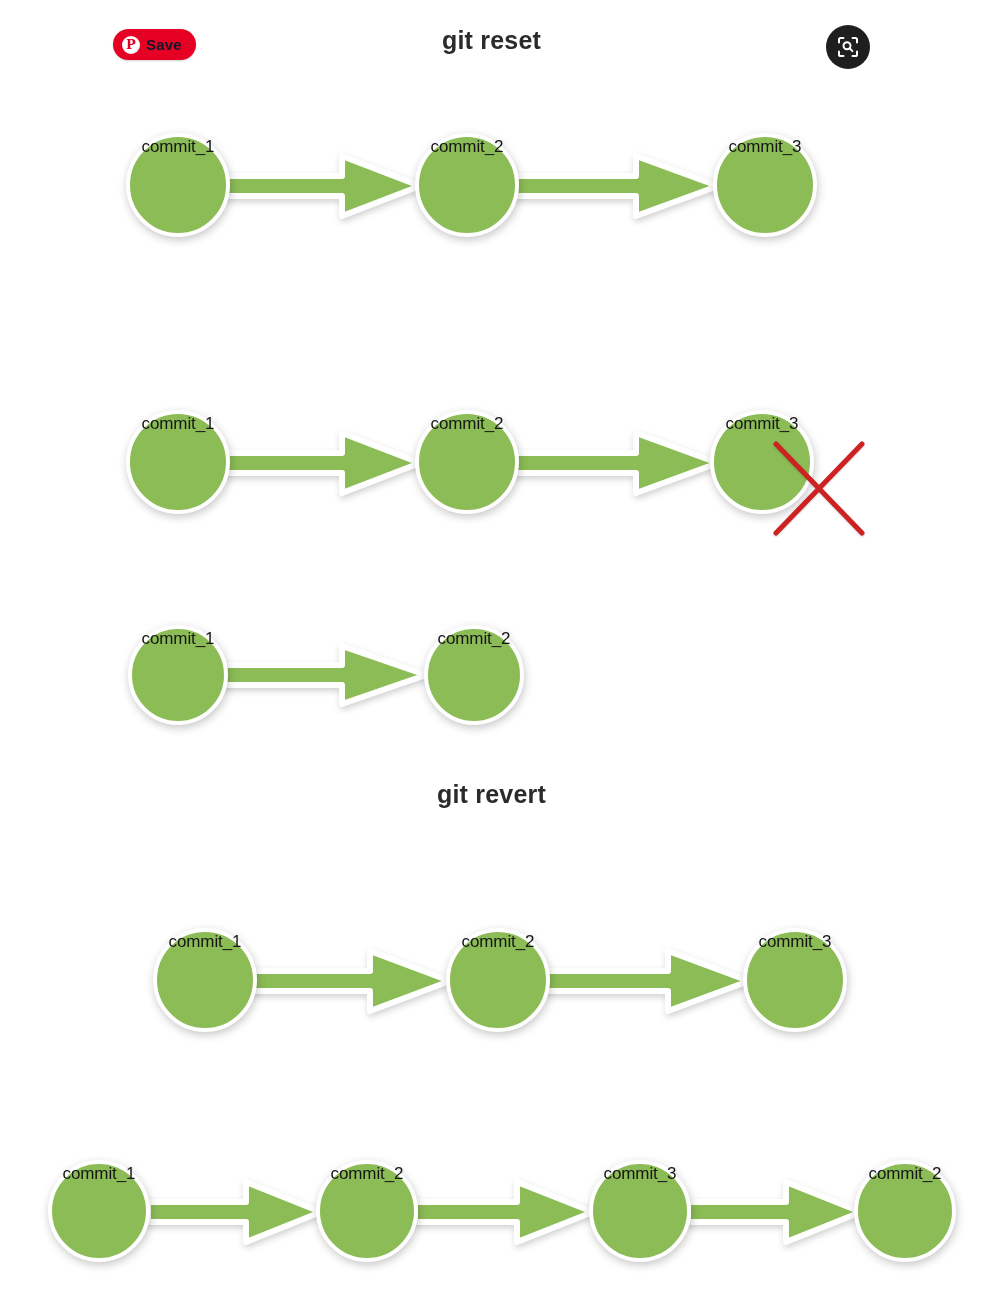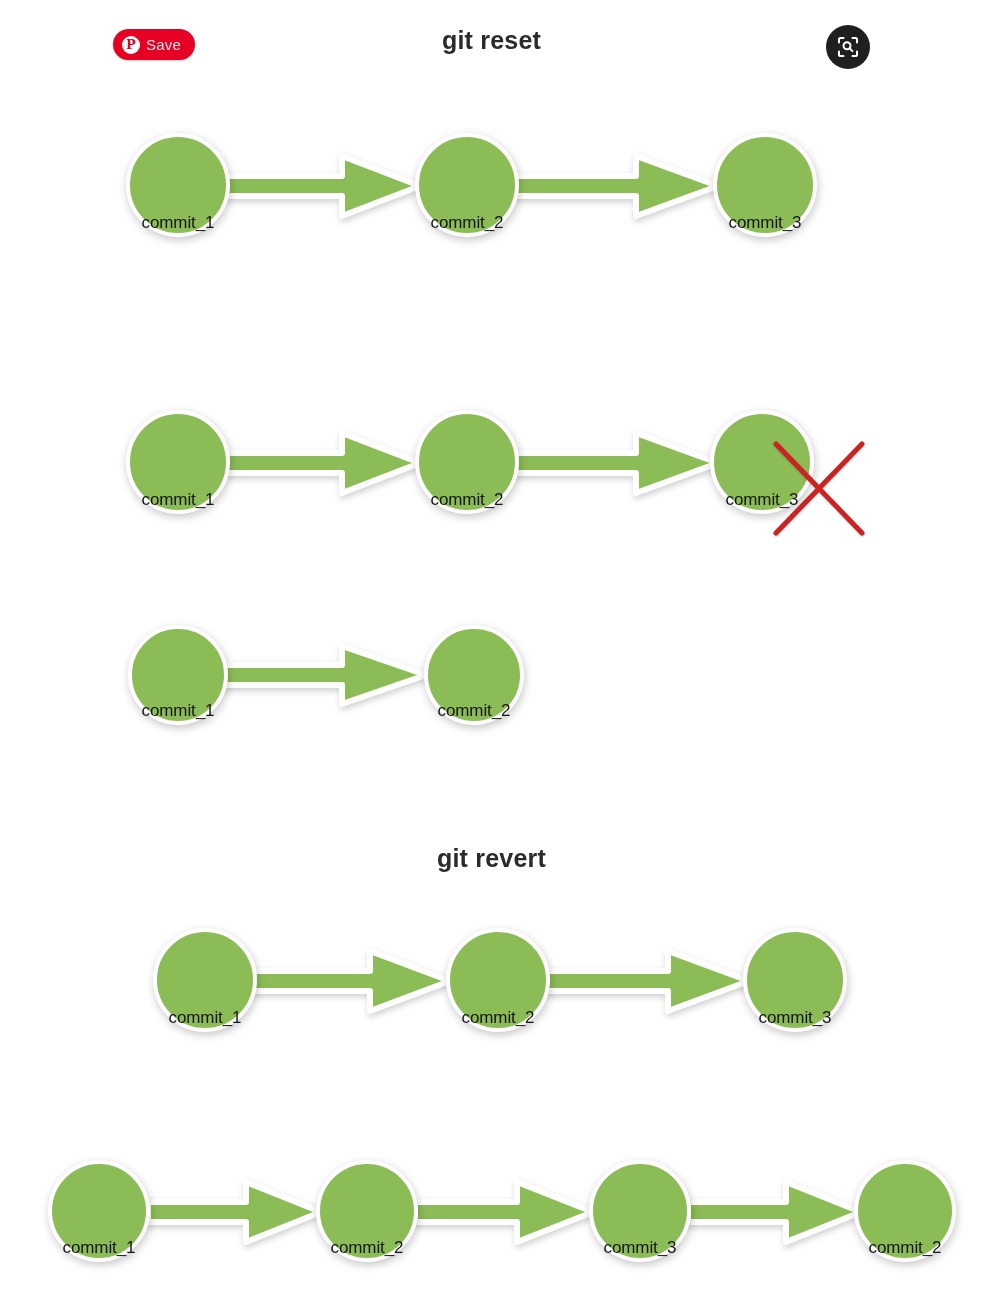--- a/index.html
+++ b/index.html
@@ -49,23 +49,23 @@
     display: flex;
     align-items: center;
     justify-content: center;
     font-family: "DejaVu Serif", serif;
     font-weight: bold;
     font-size: 13px;
     line-height: 1;
     flex: none;
   }
   .pin-save .pin-label {
-    color: #e5e5e5;
+    color: #0f172a;
     font-size: 15px;
-    font-weight: normal;
+    font-weight: bold;
     letter-spacing: .2px;
     line-height: 1;
   }
 
   
   .lens-btn {
     position: absolute;
     left: 826px;
     top: 25px;
     width: 44px;
@@ -84,31 +84,31 @@
   .section-title {
     position: absolute;
     width: 100%;
     text-align: center;
     font-size: 25px;
     color: #2b2b2b;
     letter-spacing: .2px;
     font-weight: bold;
   }
   #title-reset  { top: 26px; }
-  #title-revert { top: 844px; }
+  #title-revert { top: 780px; }
 
   
   .node {
     position: absolute;
     border-radius: 50%;
     background: #8cbc56;
     border: 4px solid #ffffff;
     box-sizing: border-box;
     display: flex;
-    align-items: flex-end;
+    align-items: flex-start;
     justify-content: center;
     filter: drop-shadow(1px 3px 4px rgba(0,0,0,.22));
     z-index: 3;
   }
   .node span {
     font-size: 17px;
     color: #161616;
     white-space: nowrap;
     letter-spacing: -.1px;
   }

